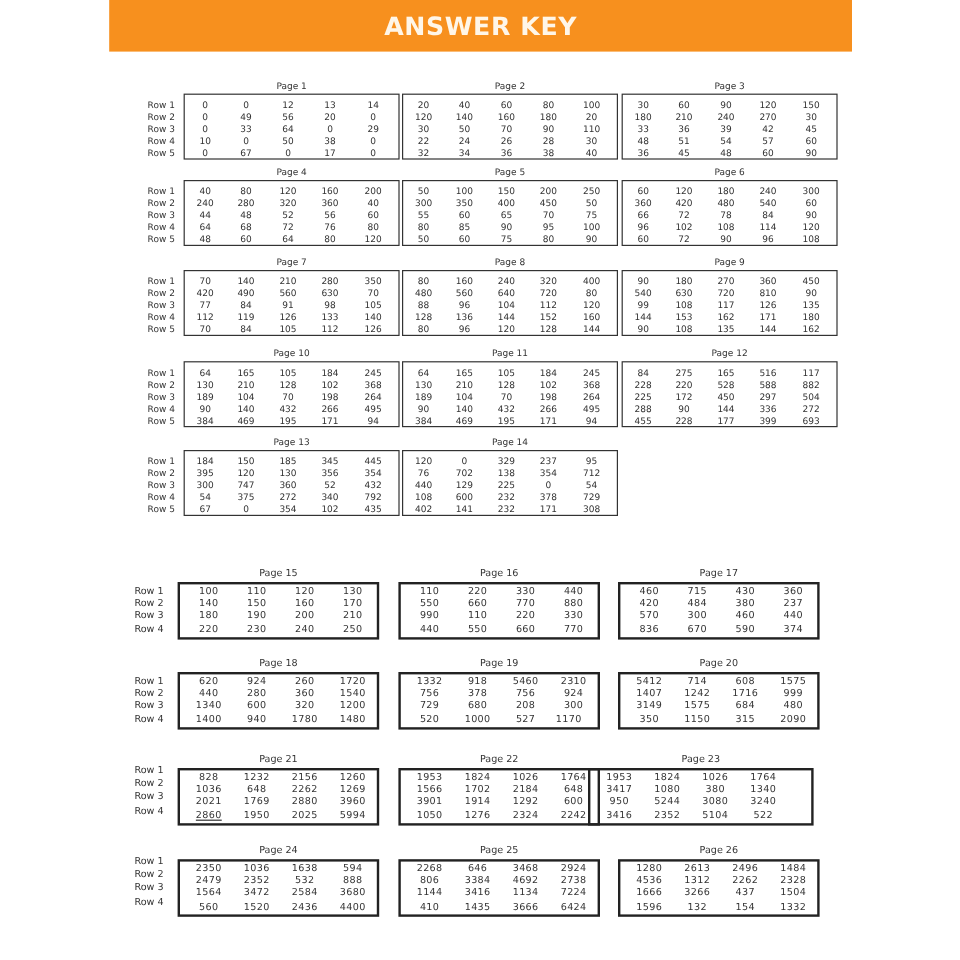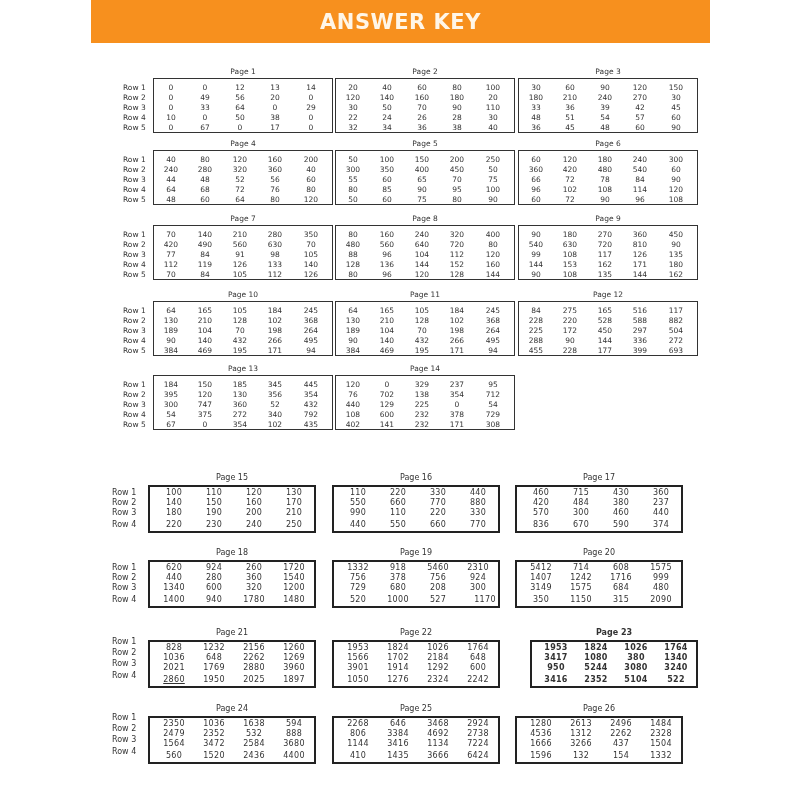--- a/index.html
+++ b/index.html
@@ -566,21 +566,21 @@
       <div class="cell" style="left: 48px; top: 13px;">378</div>
       <div class="cell" style="left: 88px; top: 13px;">756</div>
       <div class="cell" style="left: 128px; top: 13px;">924</div>
       <div class="cell" style="left: 8px; top: 23px;">729</div>
       <div class="cell" style="left: 48px; top: 23px;">680</div>
       <div class="cell" style="left: 88px; top: 23px;">208</div>
       <div class="cell" style="left: 128px; top: 23px;">300</div>
       <div class="cell" style="left: 8px; top: 35px;">520</div>
       <div class="cell" style="left: 48px; top: 35px;">1000</div>
       <div class="cell" style="left: 88px; top: 35px;">527</div>
-      <div class="cell" style="left: 135px; top: 35px;">1170</div>
+      <div class="cell" style="left: 124px; top: 35px;">1170</div>
     </div>
     <div class="tblB" style="left: 515px; top: 560px; width: 168px; height: 48px;">
       <div class="ptitle">Page 20</div>
       <div class="box"></div>
       <div class="cell" style="left: 8px; top: 3px;">5412</div>
       <div class="cell" style="left: 48px; top: 3px;">714</div>
       <div class="cell" style="left: 88px; top: 3px;">608</div>
       <div class="cell" style="left: 128px; top: 3px;">1575</div>
       <div class="cell" style="left: 8px; top: 13px;">1407</div>
       <div class="cell" style="left: 48px; top: 13px;">1242</div>
@@ -610,21 +610,21 @@
       <div class="cell" style="left: 48px; top: 13px;">648</div>
       <div class="cell" style="left: 88px; top: 13px;">2262</div>
       <div class="cell" style="left: 128px; top: 13px;">1269</div>
       <div class="cell" style="left: 8px; top: 23px;">2021</div>
       <div class="cell" style="left: 48px; top: 23px;">1769</div>
       <div class="cell" style="left: 88px; top: 23px;">2880</div>
       <div class="cell" style="left: 128px; top: 23px;">3960</div>
       <div class="cell" style="left: 8px; top: 35px; text-decoration: underline;">2860</div>
       <div class="cell" style="left: 48px; top: 35px;">1950</div>
       <div class="cell" style="left: 88px; top: 35px;">2025</div>
-      <div class="cell" style="left: 128px; top: 35px;">1897</div>
+      <div class="cell" style="left: 128px; top: 35px;">5994</div>
     </div>
     <div class="tblB" style="left: 332px; top: 640px; width: 168px; height: 48px;">
       <div class="ptitle">Page 22</div>
       <div class="box"></div>
       <div class="cell" style="left: 8px; top: 3px;">1953</div>
       <div class="cell" style="left: 48px; top: 3px;">1824</div>
       <div class="cell" style="left: 88px; top: 3px;">1026</div>
       <div class="cell" style="left: 128px; top: 3px;">1764</div>
       <div class="cell" style="left: 8px; top: 13px;">1566</div>
       <div class="cell" style="left: 48px; top: 13px;">1702</div>
@@ -632,21 +632,21 @@
       <div class="cell" style="left: 128px; top: 13px;">648</div>
       <div class="cell" style="left: 8px; top: 23px;">3901</div>
       <div class="cell" style="left: 48px; top: 23px;">1914</div>
       <div class="cell" style="left: 88px; top: 23px;">1292</div>
       <div class="cell" style="left: 128px; top: 23px;">600</div>
       <div class="cell" style="left: 8px; top: 35px;">1050</div>
       <div class="cell" style="left: 48px; top: 35px;">1276</div>
       <div class="cell" style="left: 88px; top: 35px;">2324</div>
       <div class="cell" style="left: 128px; top: 35px;">2242</div>
     </div>
-    <div class="tblB" style="left: 530px; top: 640px; width: 168px; height: 48px; font-weight: bold;">
+    <div class="tblB" style="left: 490px; top: 640px; width: 188px; height: 48px;">
       <div class="ptitle">Page 23</div>
       <div class="box"></div>
       <div class="cell" style="left: 8px; top: 3px;">1953</div>
       <div class="cell" style="left: 48px; top: 3px;">1824</div>
       <div class="cell" style="left: 88px; top: 3px;">1026</div>
       <div class="cell" style="left: 128px; top: 3px;">1764</div>
       <div class="cell" style="left: 8px; top: 13px;">3417</div>
       <div class="cell" style="left: 48px; top: 13px;">1080</div>
       <div class="cell" style="left: 88px; top: 13px;">380</div>
       <div class="cell" style="left: 128px; top: 13px;">1340</div>

